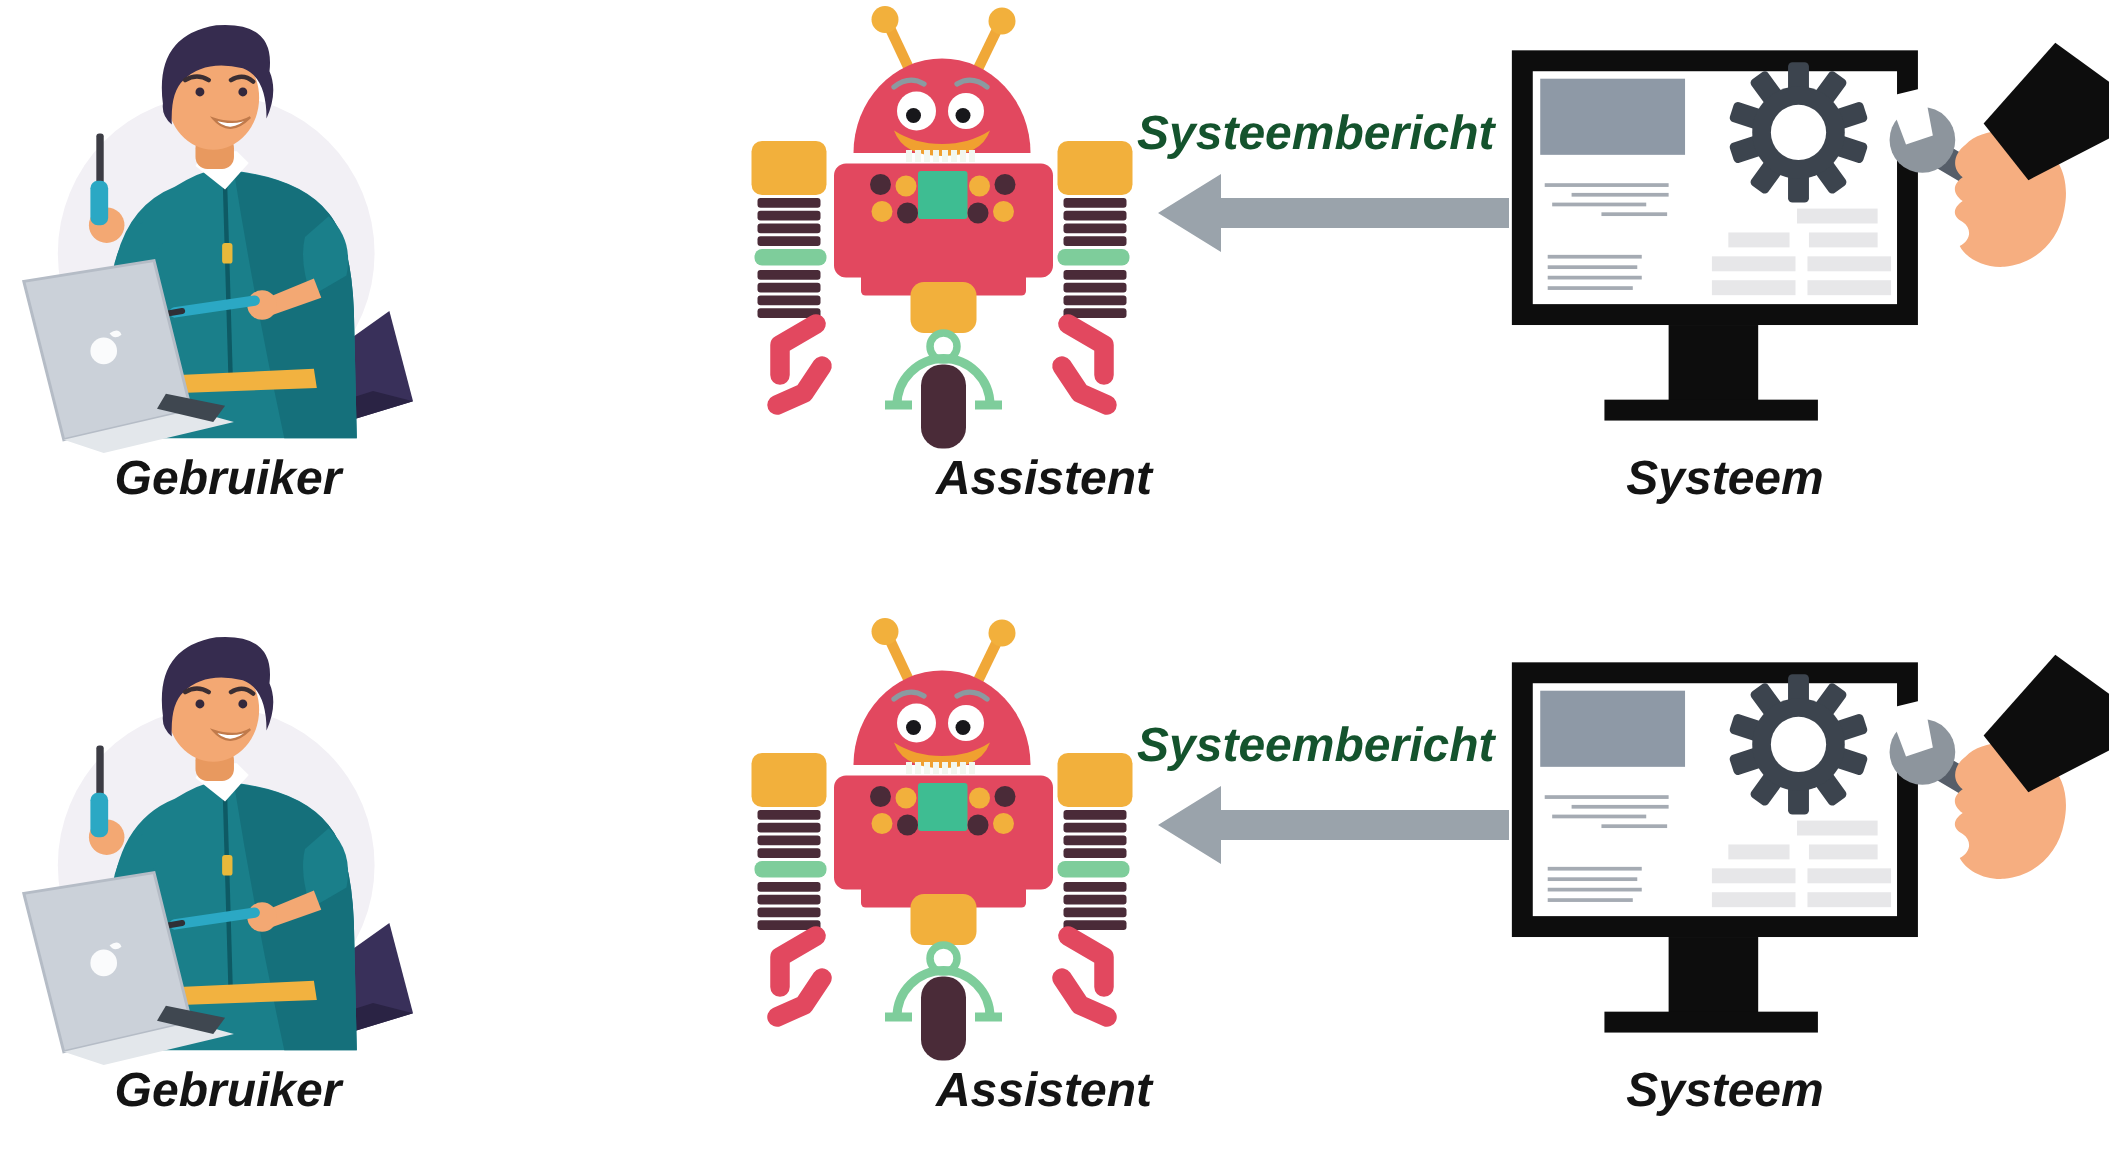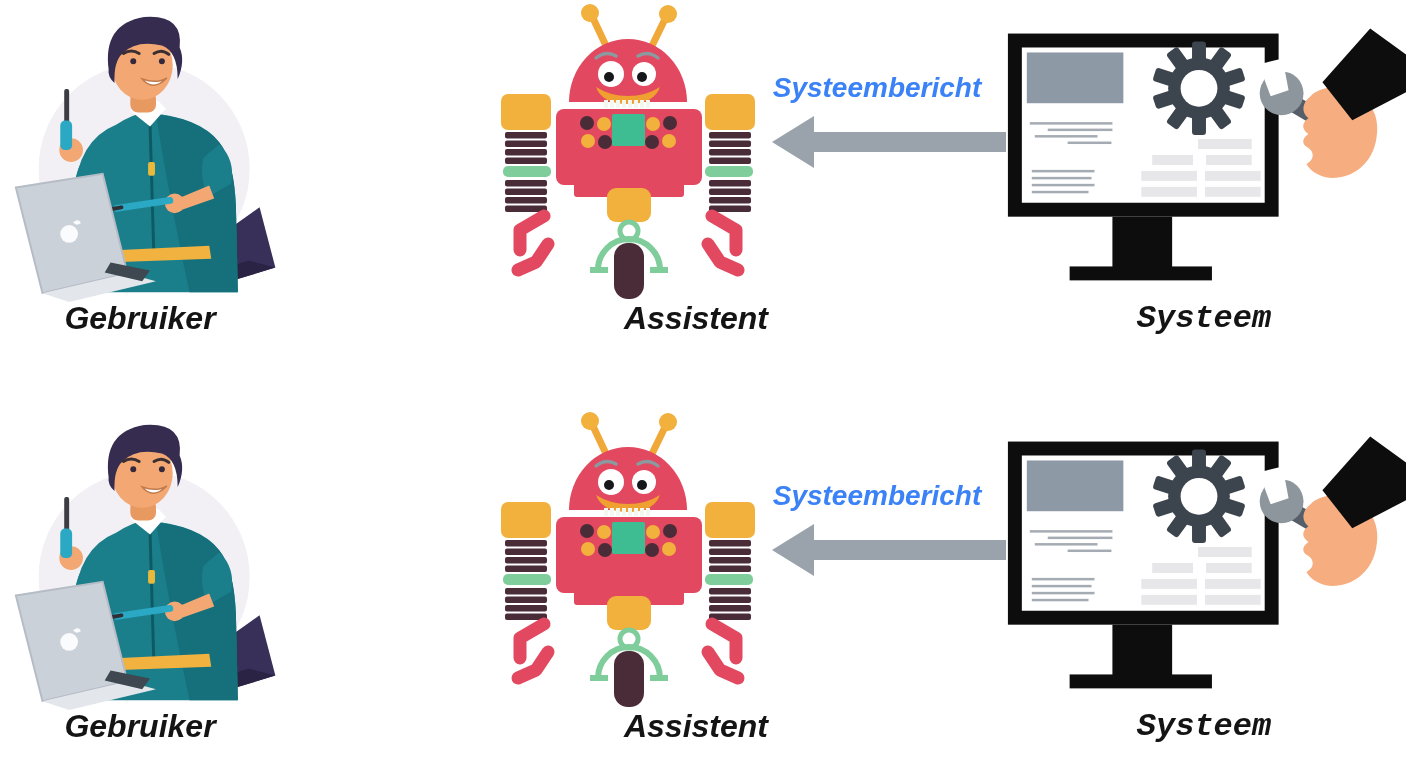--- a/index.html
+++ b/index.html
@@ -9,26 +9,26 @@
   .row.r1{top:0;}
   .row.r2{top:384px;}
   .row.r2 > *{transform:translateY(24px);}
   .fig{position:absolute;}
   .fig svg{display:block;width:100%;height:100%;}
   .fig.user{left:6px;top:4px;width:296px;height:306px;}
   .fig.robot{left:468px;top:2px;width:320px;height:300px;}
   .fig.system{left:990px;top:0;width:418px;height:300px;}
   .label{position:absolute;top:300px;width:280px;text-align:center;
          font-style:italic;font-weight:700;font-size:32px;color:#141414;}
-  .label.user-label{left:0;}
+  .label.user-label{left:12px;}
   .label.assistant-label{left:488px;text-align:right;}
-  .label.system-label{left:1064px;font-family:Liberation Mono, monospace;}
+  .label.system-label{left:1010px;}
   .message{position:absolute;left:758px;top:72px;width:238px;}
-  .msg-text{text-align:center;font-style:italic;font-weight:700;font-size:28px;
-            line-height:32px;color:#3b82f6;}
+  .msg-text{text-align:center;font-style:italic;font-weight:700;font-size:32px;
+            line-height:32px;color:#14532d;}
   .arrow-svg{display:block;width:234px;height:52px;margin:12px 0 0 14px;}
 </style>
 </head>
 <body>
 
 <svg width="0" height="0" style="position:absolute" aria-hidden="true">
   <defs>
 
     <symbol id="sym-user" viewBox="0 0 300 310">
       <circle cx="140" cy="167" r="107" fill="#F2F0F5"></circle>

